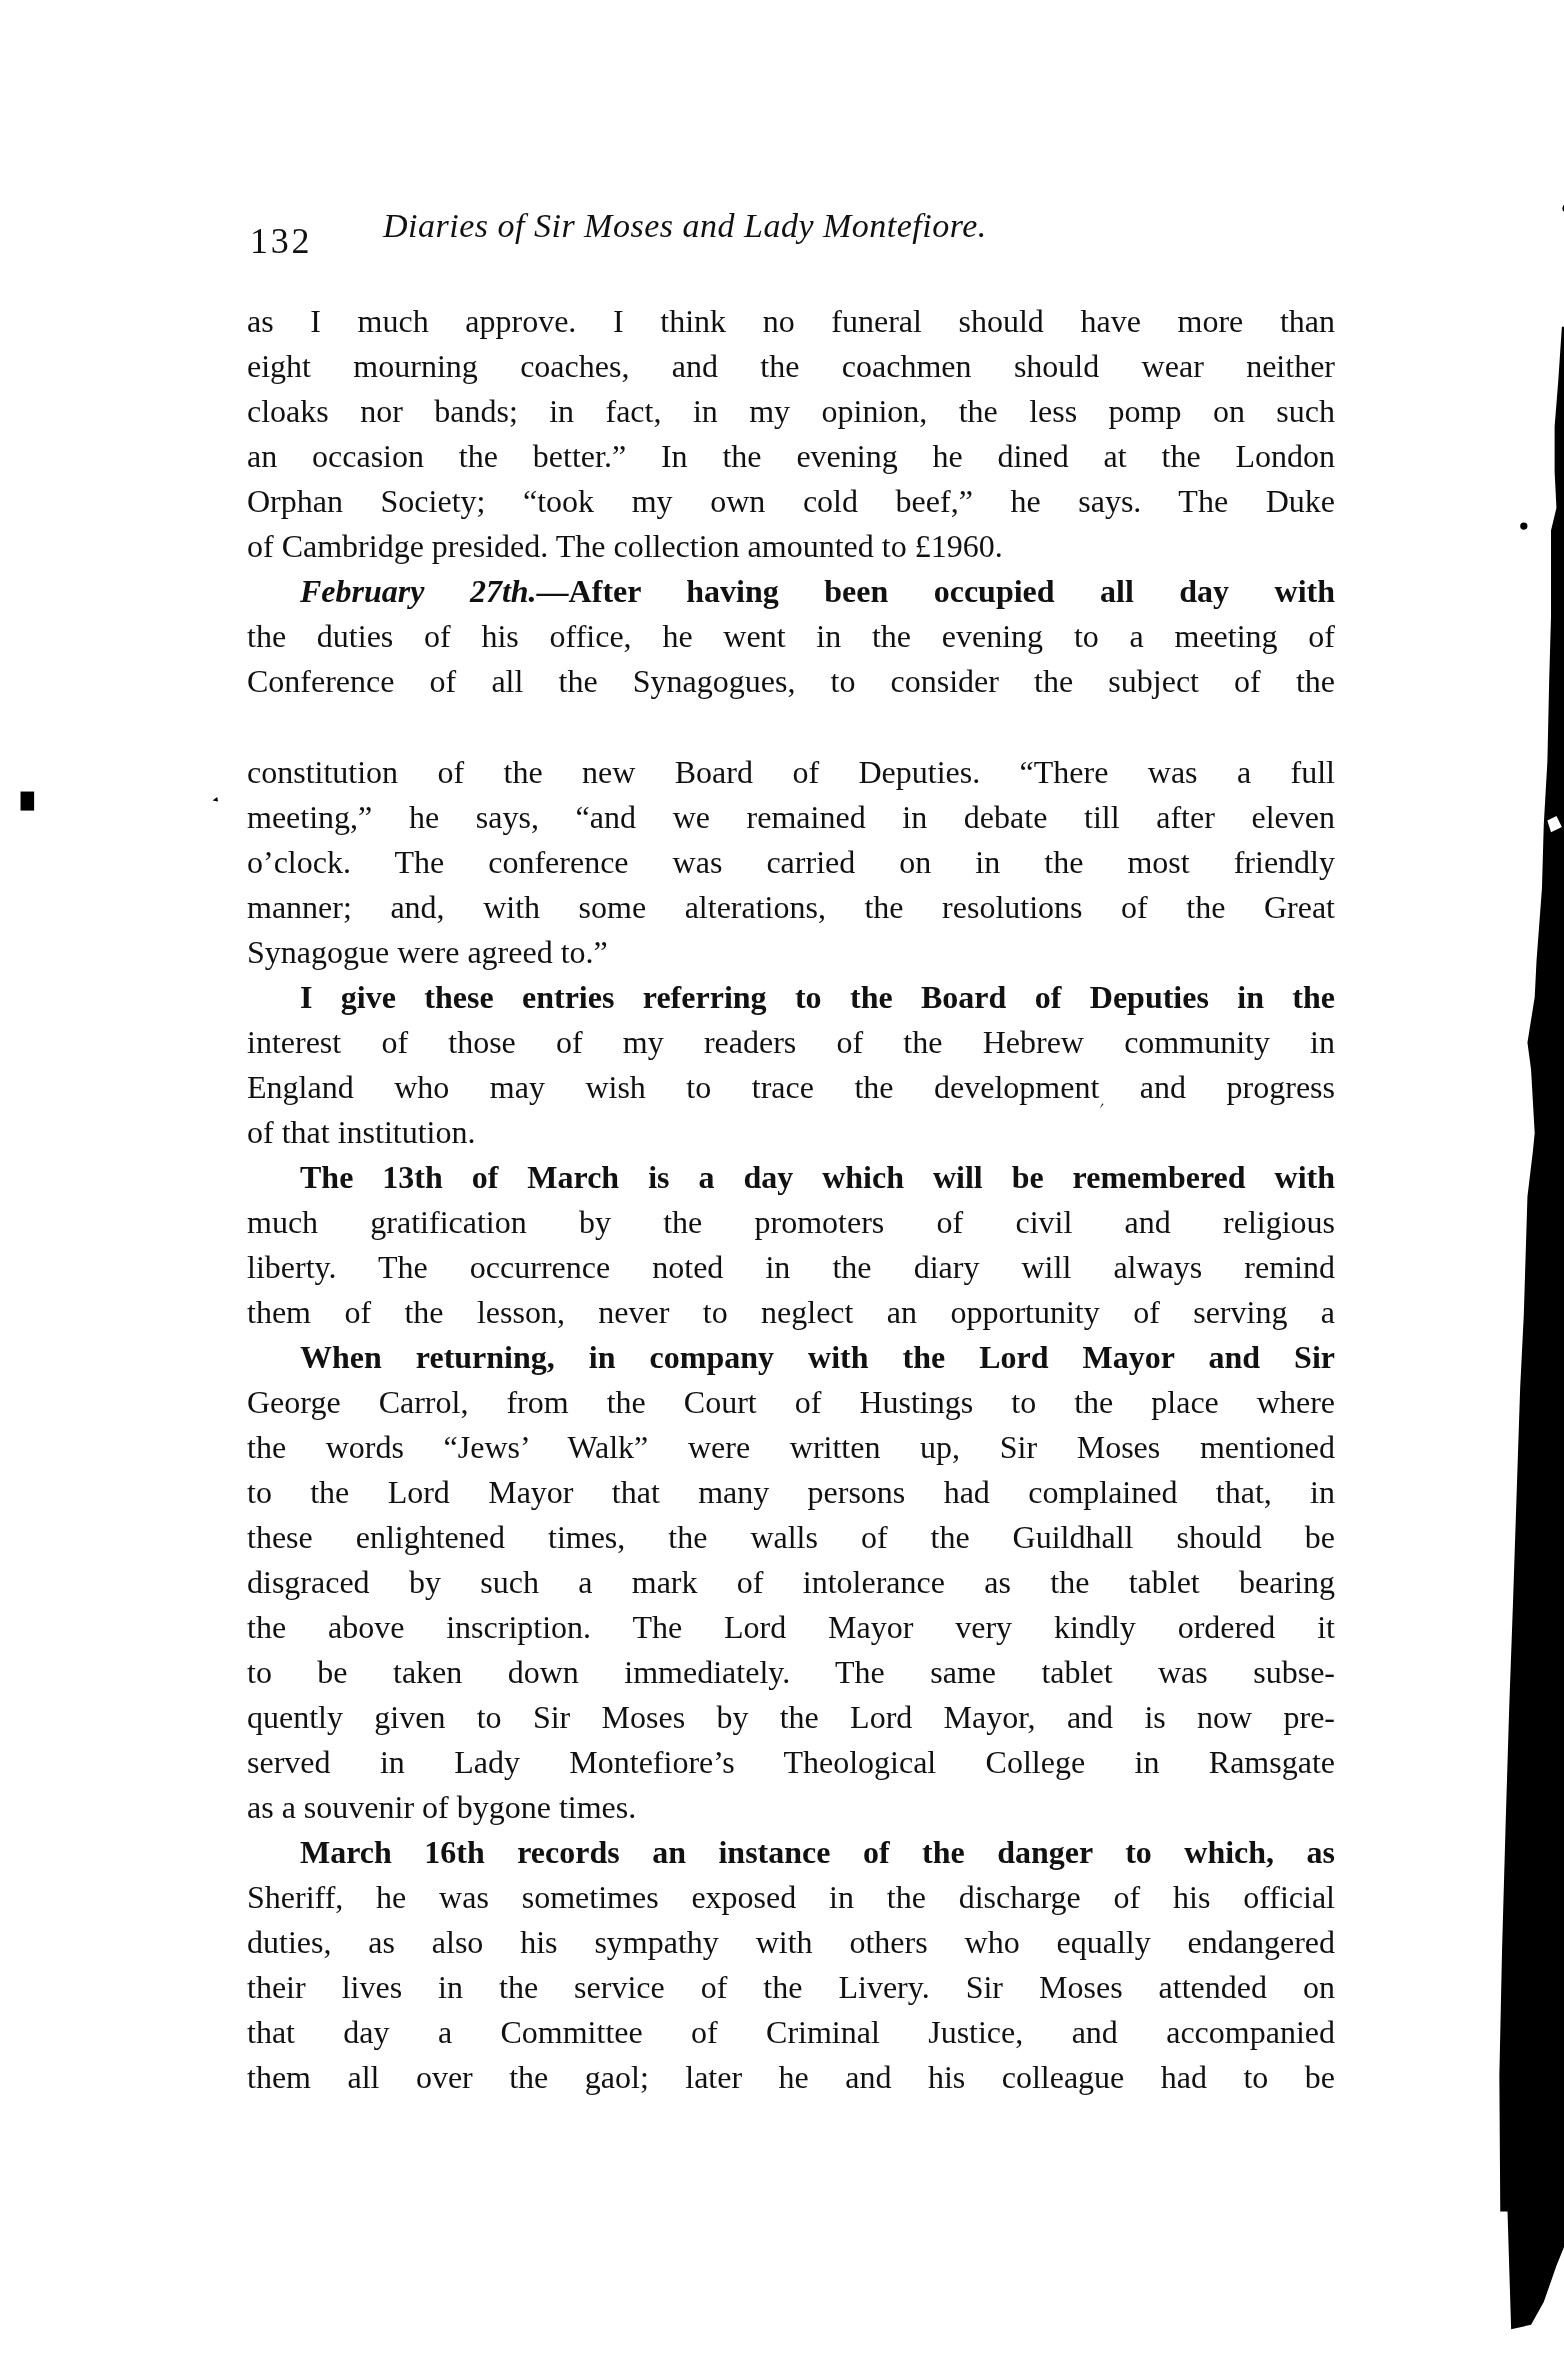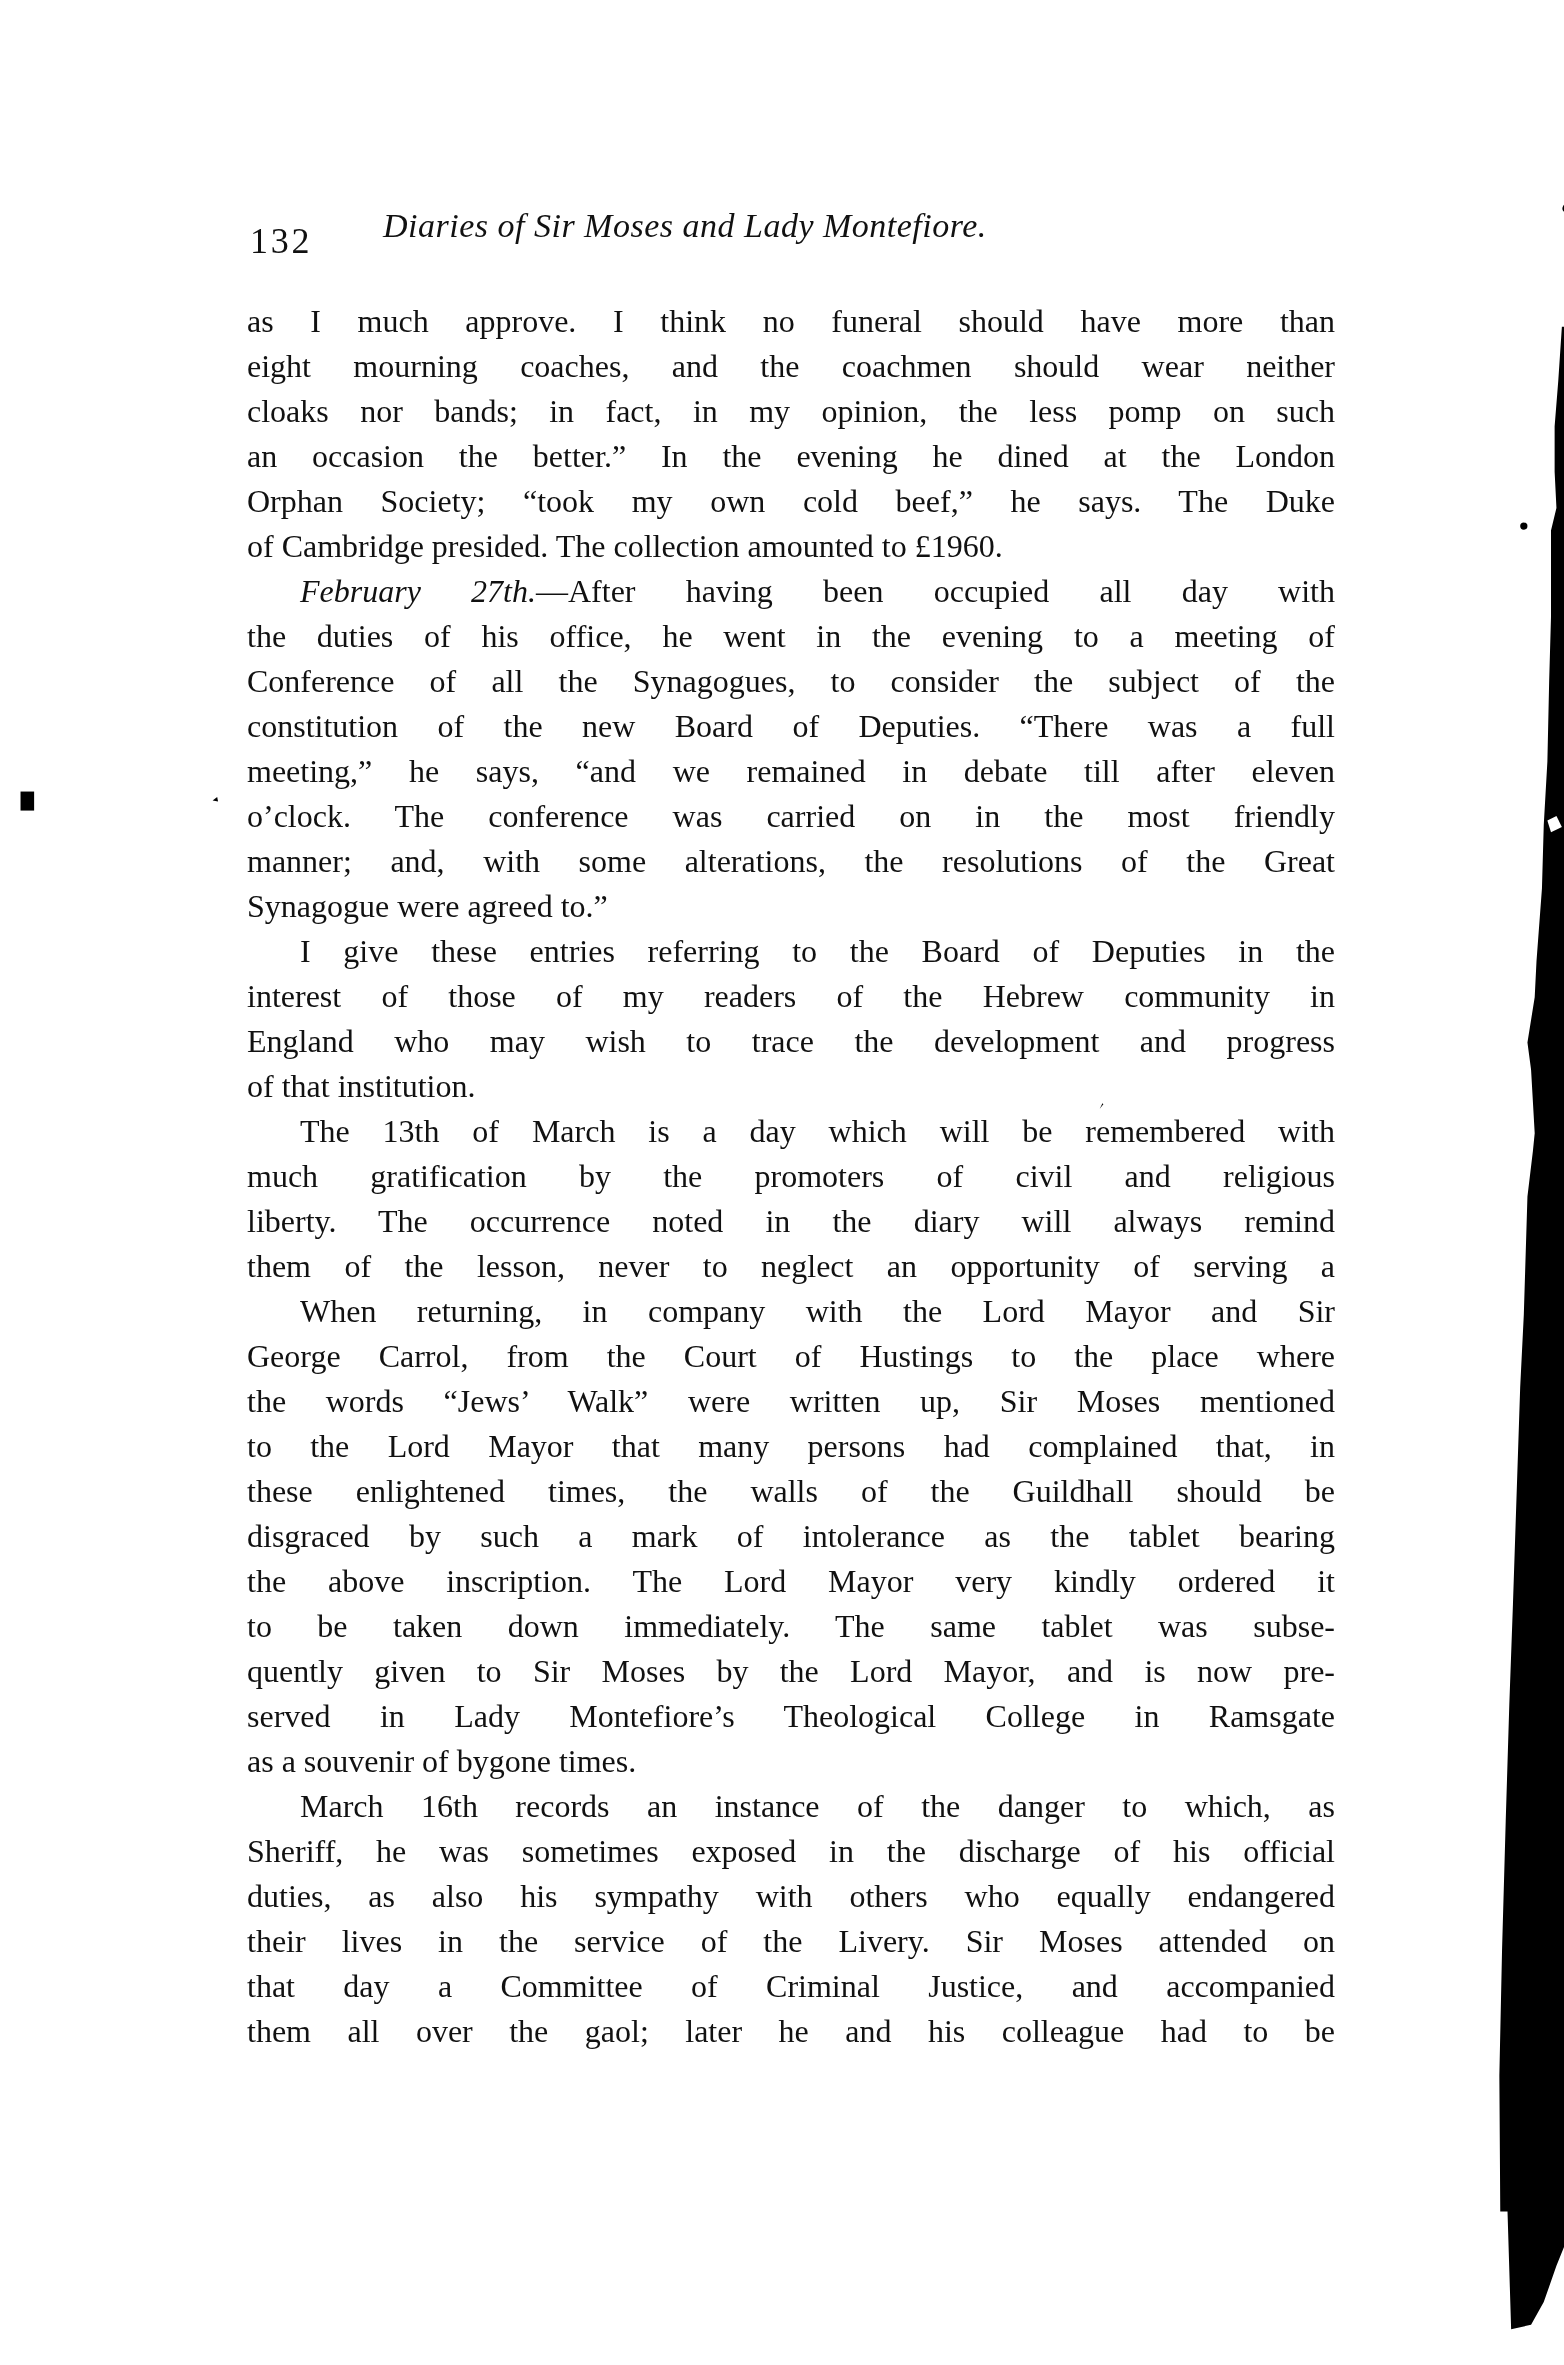--- a/index.html
+++ b/index.html
@@ -4,21 +4,21 @@
 <style>
   html, body { margin: 0; padding: 0; background: #ffffff; }
   body { width: 1564px; height: 2366px; position: relative; overflow: hidden; }
   .page { position: absolute; left: 16px; top: 0; width: 1564px; height: 2366px; background: #ffffff; }
   .header { position: absolute; left: 234px; top: 207px; width: 961px; height: 58px; }
   .page-number { position: absolute; left: 0; top: 12.7px; font-family: "Liberation Serif", serif; font-size: 36px; letter-spacing: 2.7px; color: #111; }
   .running-title { position: absolute; left: 133px; top: 0; font-family: "Liberation Serif", serif; font-style: italic; font-size: 34px; color: #111; white-space: nowrap; letter-spacing: 0.5px; }
   .body-text { position: absolute; left: 231px; top: 299px; width: 1088px; }
   .line { display: block; height: 45px; line-height: 45px; font-family: "Liberation Serif", serif; font-size: 32px; color: #111; text-align: justify; text-align-last: justify; white-space: nowrap; overflow: visible; }
   .line.last { text-align-last: left; }
-  .line.indent { padding-left: 53px; }
+  .line.indent { padding-left: 53px; font-weight: bold; }
   .line i { font-style: italic; }
   svg.scan { position: absolute; left: 0; top: 0; width: 1564px; height: 2366px; pointer-events: none; }
 </style>
 </head>
 <body>
 
 <div class="page">
 
   <svg class="scan" viewBox="0 0 1726 2610" xmlns="http://www.w3.org/2000/svg">
     <path fill="#000" d="M1706,360 L1714,360 L1716,420 L1722,470 L1726,480 L1726,2440 L1714,2440
@@ -44,21 +44,21 @@
   <div class="body-text" id="body-text">
       <div class="line" style="white-space: normal; word-spacing: 0px;"><span>as I much approve.  I think no funeral should have more than</span></div>
       <div class="line" style="white-space: normal; word-spacing: 0px;"><span>eight mourning coaches, and the coachmen should wear neither</span></div>
       <div class="line" style="white-space: normal; word-spacing: 0px;"><span>cloaks nor bands; in fact, in my opinion, the less pomp on such</span></div>
       <div class="line" style="white-space: normal; word-spacing: 0px;"><span>an occasion the better.”  In the evening he dined at the London</span></div>
       <div class="line" style="white-space: normal; word-spacing: 0px;"><span>Orphan Society; “took my own cold beef,” he says.  The Duke</span></div>
       <div class="line last" style="white-space: normal; word-spacing: 0px;"><span>of Cambridge presided.  The collection amounted to £1960.</span></div>
       <div class="line indent" style="white-space: normal; word-spacing: 0px;"><i>February 27th.</i><span>—After having been occupied all day with</span></div>
       <div class="line" style="white-space: normal; word-spacing: 0px;"><span>the duties of his office, he went in the evening to a meeting of</span></div>
       <div class="line" style="white-space: normal; word-spacing: 0px;"><span>Conference of all the Synagogues, to consider the subject of the</span></div>
-      <div class="line" style="white-space: normal; word-spacing: 0px;"><span>constitution of the new Board of Deputies.  “There was a full</span></div>
+      <div class="line" style="white-space: normal; word-spacing: 0px; margin-top: 46px;"><span>constitution of the new Board of Deputies.  “There was a full</span></div>
       <div class="line" style="white-space: normal; word-spacing: 0px;"><span>meeting,” he says, “and we remained in debate till after eleven</span></div>
       <div class="line" style="white-space: normal; word-spacing: 0px;"><span>o’clock.  The conference was carried on in the most friendly</span></div>
       <div class="line" style="white-space: normal; word-spacing: 0px;"><span>manner; and, with some alterations, the resolutions of the Great</span></div>
       <div class="line last" style="white-space: normal; word-spacing: 0px;"><span>Synagogue were agreed to.”</span></div>
       <div class="line indent" style="white-space: normal; word-spacing: 0px;"><span>I give these entries referring to the Board of Deputies in the</span></div>
       <div class="line" style="white-space: normal; word-spacing: 0px;"><span>interest of those of my readers of the Hebrew community in</span></div>
       <div class="line" style="white-space: normal; word-spacing: 0px;"><span>England who may wish to trace the development and progress</span></div>
       <div class="line last" style="white-space: normal; word-spacing: 0px;"><span>of that institution.</span></div>
       <div class="line indent" style="white-space: normal; word-spacing: 0px;"><span>The 13th of March is a day which will be remembered with</span></div>
       <div class="line" style="white-space: normal; word-spacing: 0px;"><span>much gratification by the promoters of civil and religious</span></div>

